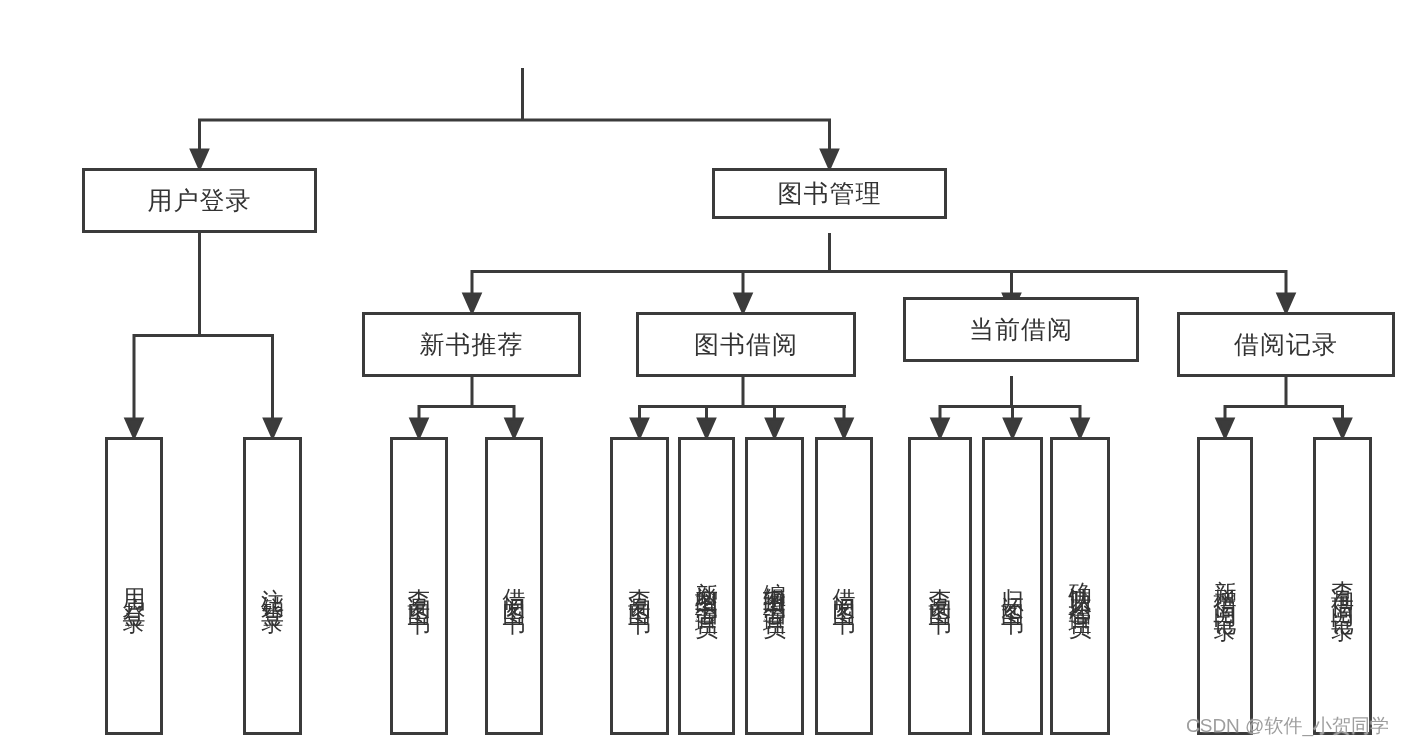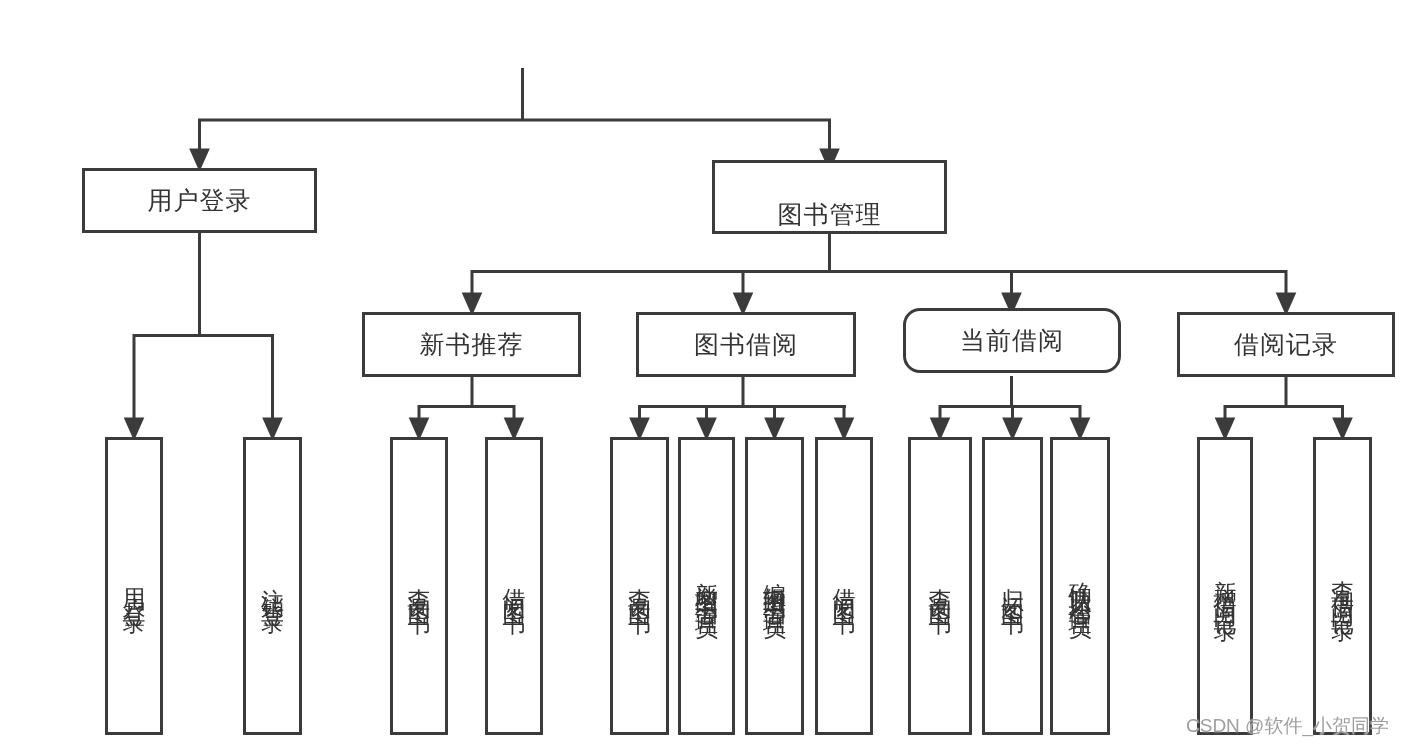--- a/index.html
+++ b/index.html
@@ -115,31 +115,31 @@
         <polygon points="1217,419 1233,419 1225,437"></polygon>
         <polygon points="1334.5,419 1350.5,419 1342.5,437"></polygon>
       </g>
     </g>
   </svg>
 
 
   <div class="node hbox" style="left:82px; top:168px; width:235px; height:65px;">
     <span>用户登录</span>
   </div>
-  <div class="node hbox" style="left:712px; top:160px; width:235px; height:74px;align-items:flex-end;">
+  <div class="node hbox" style="left:712px; top:168px; width:235px; height:51px;">
     <span>图书管理</span>
   </div>
 
   <div class="node hbox" style="left:636px; top:312px; width:220px; height:65px;">
     <span>图书借阅</span>
   </div>
   <div class="node hbox" style="left:362px; top:312px; width:219px; height:65px;">
     <span>新书推荐</span>
   </div>
-  <div class="node hbox" style="left:903px; top:308px; width:218px; height:65px;border-radius:17px;">
+  <div class="node hbox" style="left:903px; top:297px; width:236px; height:65px;">
     <span>当前借阅</span>
   </div>
   <div class="node hbox" style="left:1177px; top:312px; width:218px; height:65px;">
     <span>借阅记录</span>
   </div>
 
   <div class="node vbox" style="left:105px; width:58px;">
     <span>用户登录</span>
   </div>
   <div class="node vbox" style="left:243px; width:59px;">

